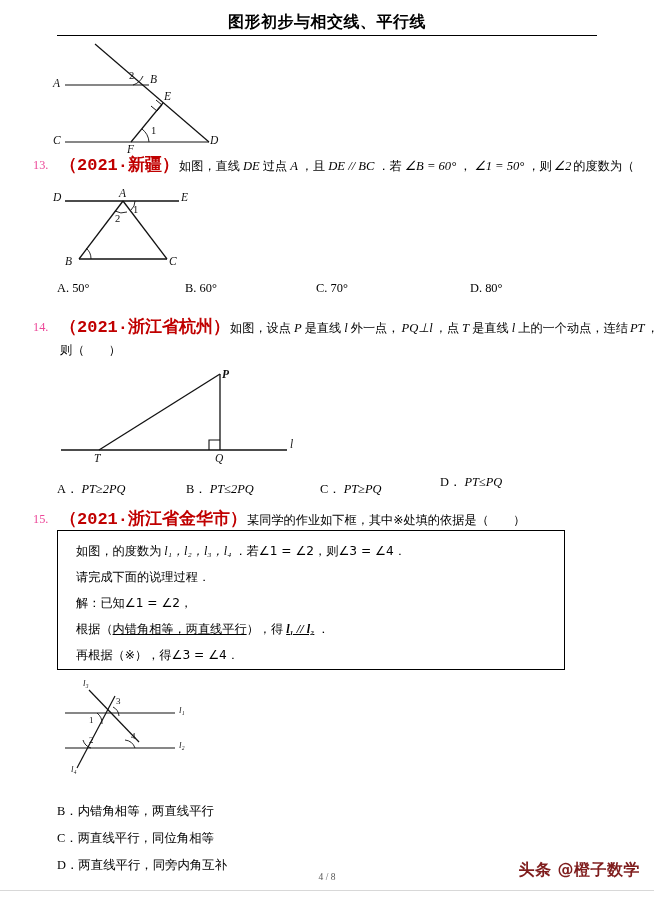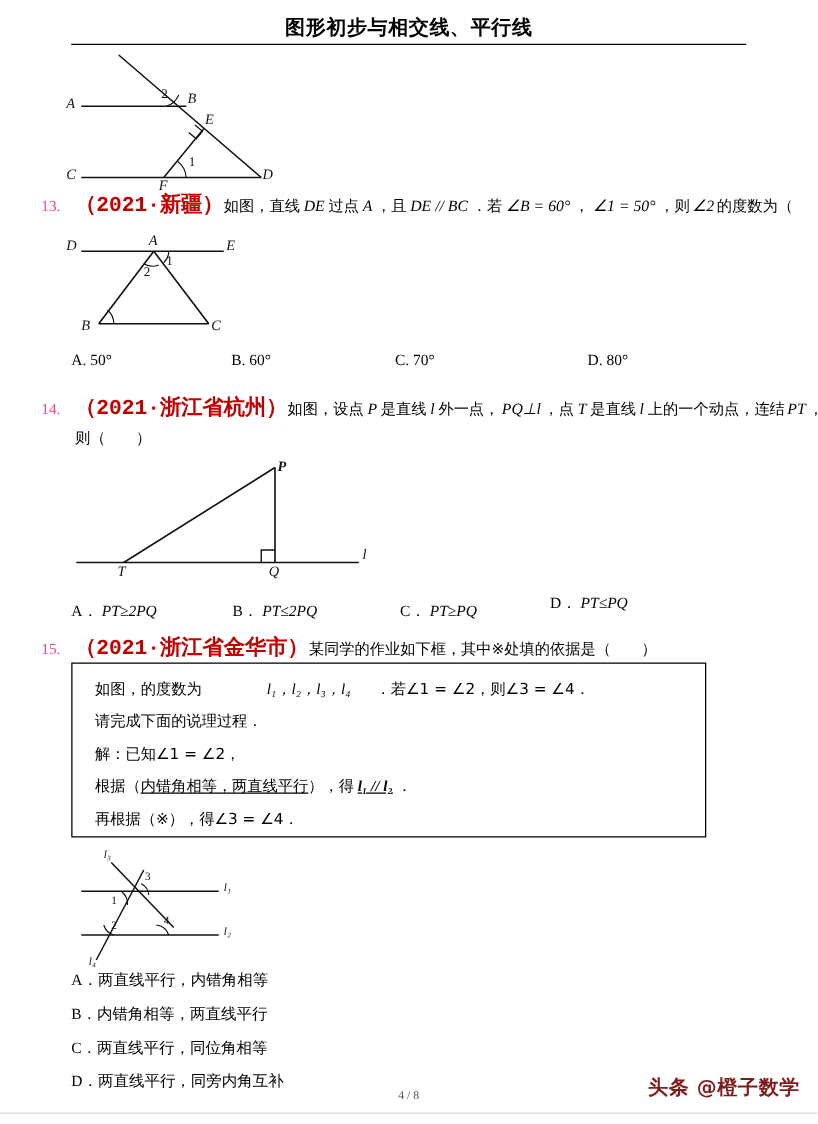--- a/index.html
+++ b/index.html
@@ -251,21 +251,21 @@
     <span class="it">PT≤PQ</span>
   </div>
 
   <div class="qnum" style="left:33px; top:512px;">15.</div>
   <div class="qline" style="left:60px; top:511px;">
     <span class="src">（2021·浙江省金华市）</span><span class="cn">某同学的作业如下框，其中※处填的依据是（　　）</span>
   </div>
 
   <div class="workbox">
     <div class="bline" style="top:12px;">
-      <span>如图，的度数为</span><span class="it" style="padding:0 20px;margin-left:32px;">l₁，l₂，l₃，l₄</span><span>．若∠1 = ∠2，则∠3 = ∠4．</span>
+      <span>如图，的度数为</span><span class="it" style="padding:0 3px;">l₁，l₂，l₃，l₄</span><span>．若∠1 = ∠2，则∠3 = ∠4．</span>
     </div>
     <div class="bline" style="top:38px;">请完成下面的说理过程．</div>
     <div class="bline" style="top:64px;">解：已知∠1 = ∠2，</div>
     <div class="bline" style="top:90px;">
       <span>根据（</span><span class="u">内错角相等，两直线平行</span><span>），得</span><span class="it u" style="padding:0 3px;font-weight:bold;">l₁ // l₂</span><span>．</span>
     </div>
     <div class="bline" style="top:116px;">再根据（※），得∠3 = ∠4．</div>
   </div>
 
   <div class="fig" style="left:57px; top:680px; width:160px; height:95px;">
@@ -290,23 +290,20 @@
     <span class="figlabel sub" style="left:26px; top:-2px;">l₃</span>
     <span class="figlabel sub" style="left:14px; top:84px;">l₄</span>
     <span class="figlabel sub" style="left:122px; top:25px;">l₁</span>
     <span class="figlabel sub" style="left:122px; top:60px;">l₂</span>
     <span class="angnum" style="left:59px; top:16px; font-size:9px;">3</span>
     <span class="angnum" style="left:32px; top:35px; font-size:9px;">1</span>
     <span class="angnum" style="left:32px; top:55px; font-size:9px;">2</span>
     <span class="angnum" style="left:74px; top:51px; font-size:9px;">4</span>
   </div>
 
-  <div class="opt" style="left:57px; top:776px;">
-    <span>A．</span><span class="cn">两直线平行，内错角相等</span>
-  </div>
   <div class="opt" style="left:57px; top:830px;">
     <span>C．</span><span class="cn">两直线平行，同位角相等</span>
   </div>
   <div class="opt" style="left:57px; top:803px;">
     <span>B．</span><span class="cn">内错角相等，两直线平行</span>
   </div>
   <div class="opt" style="left:57px; top:857px;">
     <span>D．</span><span class="cn">两直线平行，同旁内角互补</span>
   </div>
 

